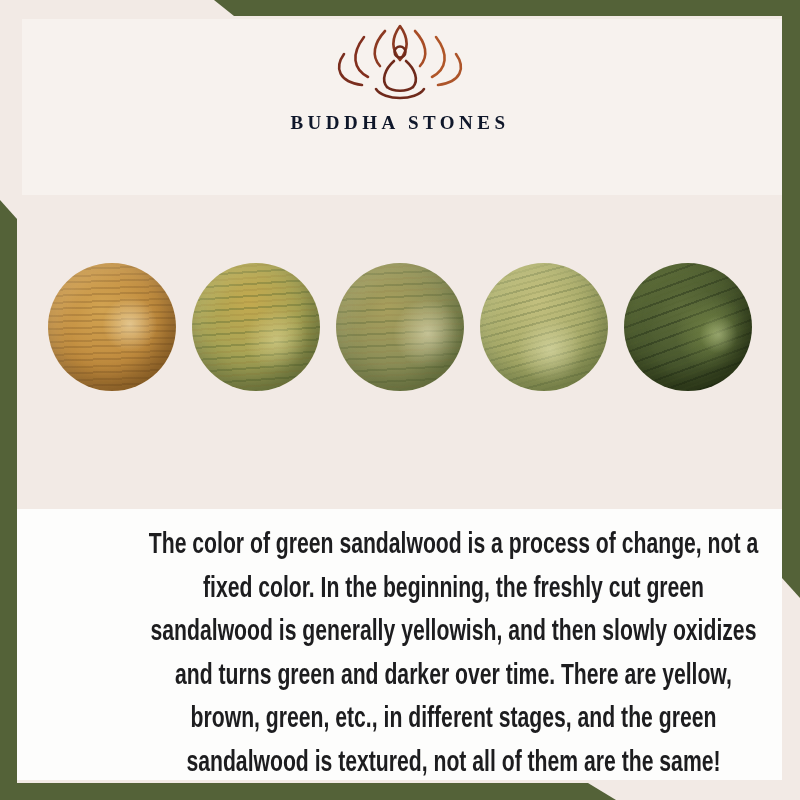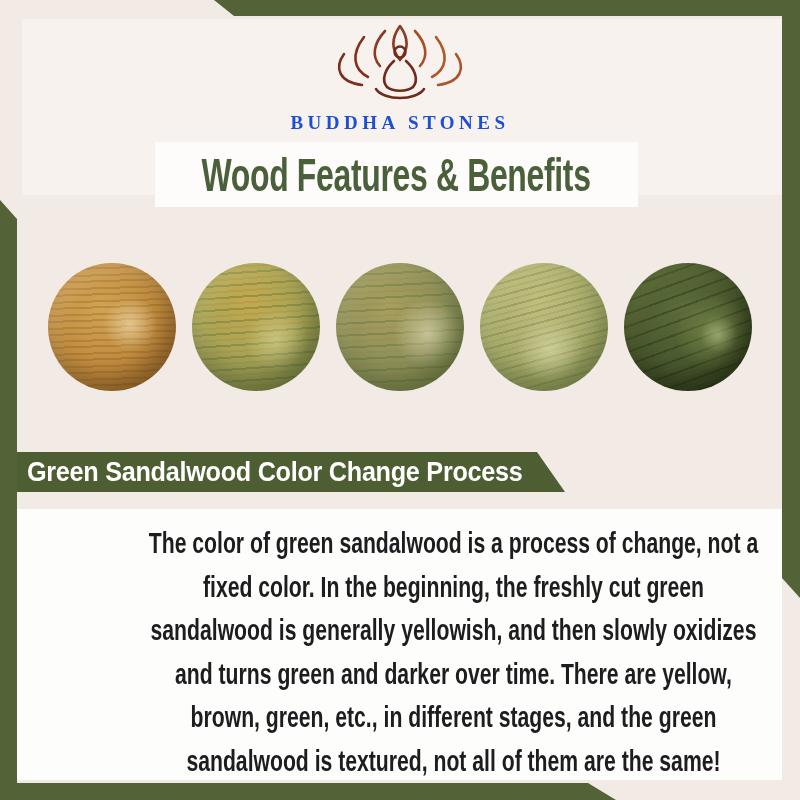--- a/index.html
+++ b/index.html
@@ -17,21 +17,21 @@
   .frame-left{left:0; top:200px; width:17px; height:600px;
     clip-path:polygon(0 0, 17px 19px, 17px 600px, 0 600px);}
   .frame-bottom{left:0; top:783px; width:640px; height:17px;
     clip-path:polygon(0 0, 588px 0, 616px 17px, 0 17px);}
   
   .header-panel{position:absolute; left:22px; top:19px; width:760px; height:176px;
     background:#f7f2ee;}
   .lotus{position:absolute; left:330px; top:22px; width:140px; height:88px;}
   .brand-name{position:absolute; left:0; top:112px; width:800px; text-align:center;
     font-family:"Liberation Serif", serif; font-size:19px; font-weight:600;
-    letter-spacing:4.5px; color:#1d4ed8;}
+    letter-spacing:4.5px; color:#0f172a;}
   .title-box{position:absolute; left:155px; top:142px; width:483px; height:65px;
     background:#fdfcfa; display:flex; align-items:center; justify-content:center;}
   .title-text{font-size:47px; font-weight:700; color:#49603a; white-space:nowrap;
     transform:scaleX(0.68); letter-spacing:-0.5px;}
   
   .bead{position:absolute; top:263px; width:128px; height:128px; border-radius:50%;}
   .bead1{left:48px;
     background:
       radial-gradient(circle at 64% 48%, rgba(255,244,210,.5) 0%, rgba(255,244,210,0) 26%),
       repeating-linear-gradient(178deg, rgba(122,84,36,.28) 0 2px, rgba(122,84,36,0) 2px 6px, rgba(94,62,26,.22) 6px 8px, rgba(94,62,26,0) 8px 13px),
@@ -103,33 +103,27 @@
 
     <circle cx="70" cy="28" r="5.5" stroke="#6f2a1b" stroke-width="2.4"></circle>
     <path d="M64,37 C55,45 51,56 57,63" stroke="#6f2a1b" stroke-width="2.6" stroke-linecap="round"></path>
     <path d="M76,37 C85,45 89,56 83,63" stroke="#6f2a1b" stroke-width="2.6" stroke-linecap="round"></path>
     <path d="M46,65 C54,77 86,77 94,65" stroke="#6f2a1b" stroke-width="2.6" stroke-linecap="round"></path>
     <path d="M57,63 C63,68 77,68 83,63" stroke="#6f2a1b" stroke-width="2.4" stroke-linecap="round"></path>
   </svg>
 
   <div class="brand-name">BUDDHA STONES</div>
 
-  <div class="title-box">
-    <span class="title-text">Wood Features &amp; Benefits</span>
-  </div>
 
   <div class="bead bead1"></div>
   <div class="bead bead2"></div>
   <div class="bead bead3"></div>
   <div class="bead bead4"></div>
   <div class="bead bead5"></div>
 
-  <div class="ribbon">
-    <span class="ribbon-text">Green Sandalwood Color Change Process</span>
-  </div>
 
   <div class="content-panel">
     <div class="body-text">The color of green sandalwood is a process of change, not a
 fixed color. In the beginning, the freshly cut green
 sandalwood is generally yellowish, and then slowly oxidizes
 and turns green and darker over time. There are yellow,
 brown, green, etc., in different stages, and the green
 sandalwood is textured, not all of them are the same!</div>
   </div>
 

